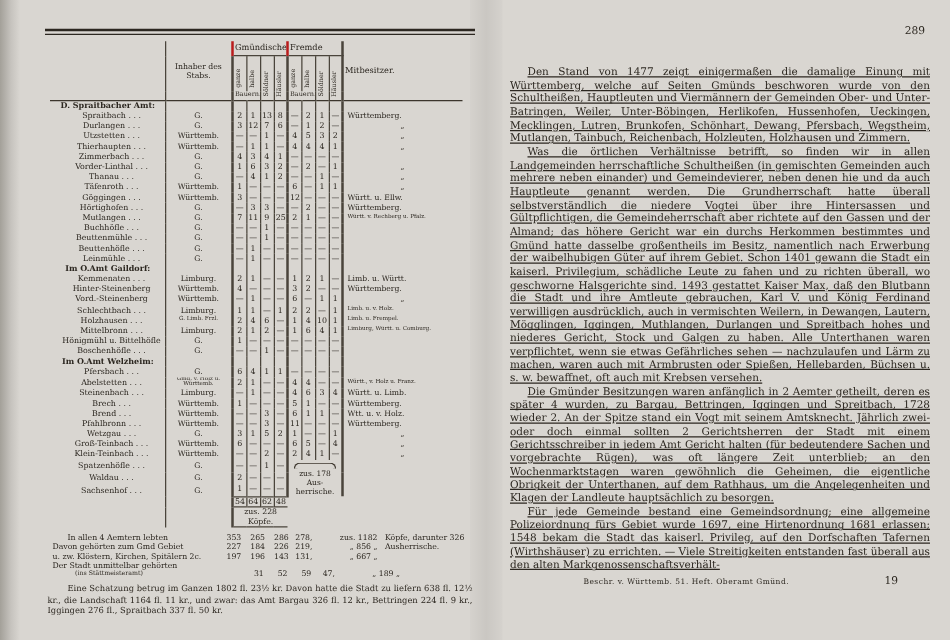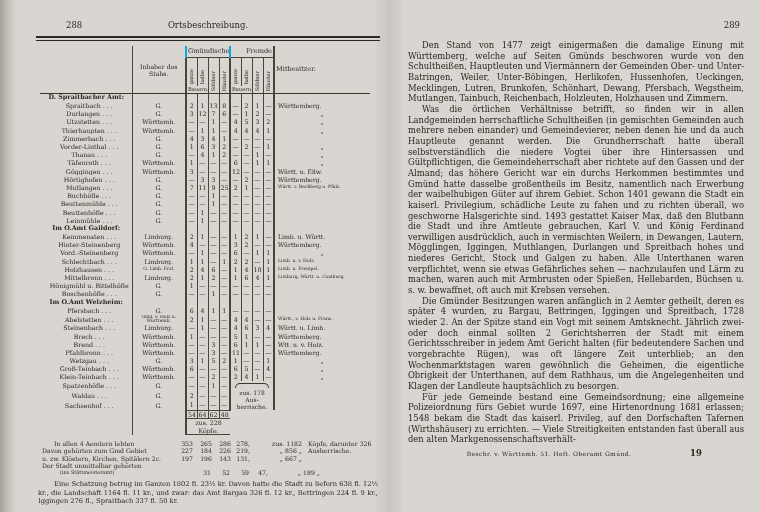--- a/index.html
+++ b/index.html
@@ -16,21 +16,21 @@
   .pgnum-l{position:absolute;left:30px;top:0;}
   .ptitle{position:absolute;left:0;right:0;text-align:center;}
   .dblrule{margin-top:3px;border-top:2.2px solid #2c2720;border-bottom:1px solid #2c2720;height:2px;}
 
   table.holdings{border-collapse:collapse;table-layout:fixed;width:330px;margin:5px 0 0 4px;
         font-size:6.3px;line-height:7.4px;}
   .holdings th,.holdings td{padding:0 1px;font-weight:normal;vertical-align:middle;overflow:hidden;}
   .holdings thead{border-bottom:1.6px solid #3c362d;}
   .holdings tbody tr{height:8.2px;}
   th.inhaber-h{border-left:1px solid #4a443b;font-size:6.2px;line-height:7px;text-align:center;}
-  th.group-h{border-left:2px solid #0ea5e9;border-bottom:1px solid #4a443b;text-align:right;font-size:6.6px;height:11px;}
+  th.group-h{border-left:2px solid #b91c1c;border-bottom:1px solid #4a443b;text-align:left;font-size:6.6px;height:11px;}
   th.mit-h{border-left:2px solid #4a443b;text-align:left;font-size:6.6px;}
   th.rot-h{border-left:1px solid #4a443b;height:27px;vertical-align:bottom;text-align:center;}
   th.rot-h.gstart{border-left:2px solid #4a443b;}
   th.rot-h.tall{height:35px;}
   .rot{display:inline-block;writing-mode:vertical-rl;transform:rotate(180deg);font-size:5.1px;letter-spacing:0;}
   th.bauern{border-left:2px solid #4a443b;font-size:5.2px;height:7px;text-align:center;line-height:6px;}
   td.name{text-align:center;padding-left:8px;white-space:normal;}
   td.name.sec{padding-left:2px;font-weight:bold;font-size:6.4px;white-space:nowrap;}
   td.inh{border-left:1px solid #4a443b;text-align:center;font-size:6.1px;}
   td.inh.small{font-size:4.5px;line-height:4.7px;}
@@ -55,38 +55,34 @@
   .fn{width:19px;flex:none;text-align:right;}
   .fs{width:52px;flex:none;text-align:right;}
   .ft{padding-left:6px;}
   .schatzung{margin:4px 2px 0 2px;font-size:6.7px;line-height:8.3px;text-align:justify;text-indent:16px;}
 
   
   .pr{position:absolute;left:408px;top:20px;width:336px;}
   .pghead-r{position:relative;height:13px;font-size:8.5px;}
   .ptitle-r{position:absolute;left:0;right:0;text-align:center;}
   .pgnum-r{position:absolute;right:4px;top:0;}
-  .rpwrap{margin-top:7px;}
+  .rpwrap{margin-top:19px;text-decoration:underline;}
   p.rp{margin:0;font-size:8.4px;line-height:10.65px;text-align:justify;text-indent:14px;}
   .pr-foot{display:flex;align-items:baseline;margin-top:3px;font-size:6px;}
   .footL{flex:1;text-align:center;letter-spacing:0.4px;}
-  .footR{width:46px;text-align:left;font-weight:bold;font-size:8.5px;padding-right:8px;}
+  .footR{width:46px;text-align:center;font-weight:normal;font-size:8.5px;padding-right:8px;}
 </style>
 </head>
 <body>
 
 <div class="scan">
   <div class="edge"></div>
   <div class="gutter"></div>
 
   <div class="pl">
-    <div class="pghead">
-      <span class="pgnum-l">288</span>
-      <span class="ptitle">Ortsbeschreibung.</span>
-    </div>
     <div class="dblrule"></div>
 
     <table class="holdings">
       <colgroup>
         <col style="width:92px">
           <col style="width:54px">
         <col style="width:11px">
           <col style="width:11px">
           <col style="width:11px">
           <col style="width:11px">

